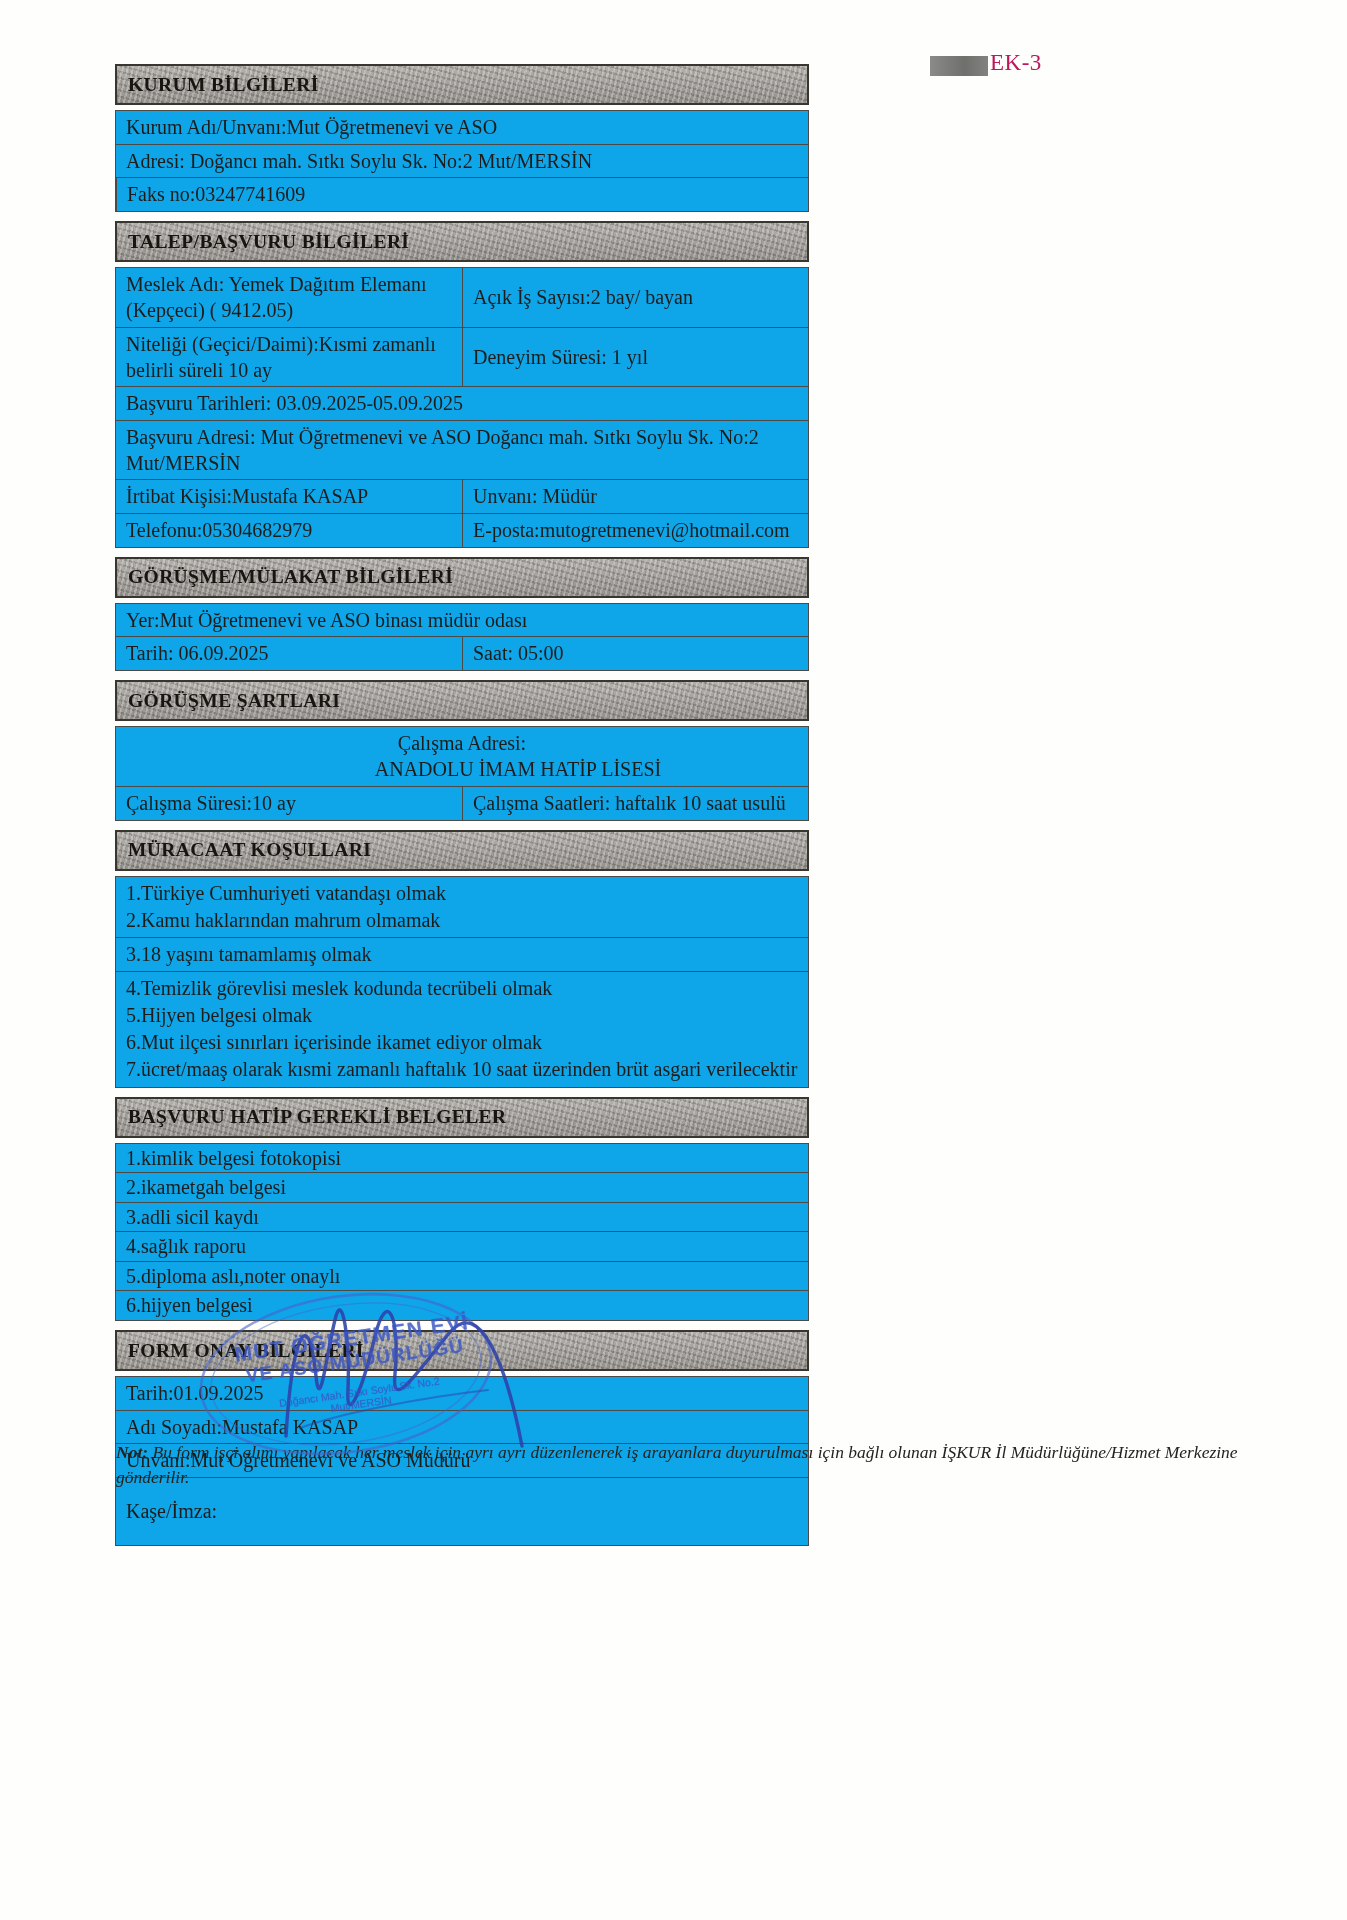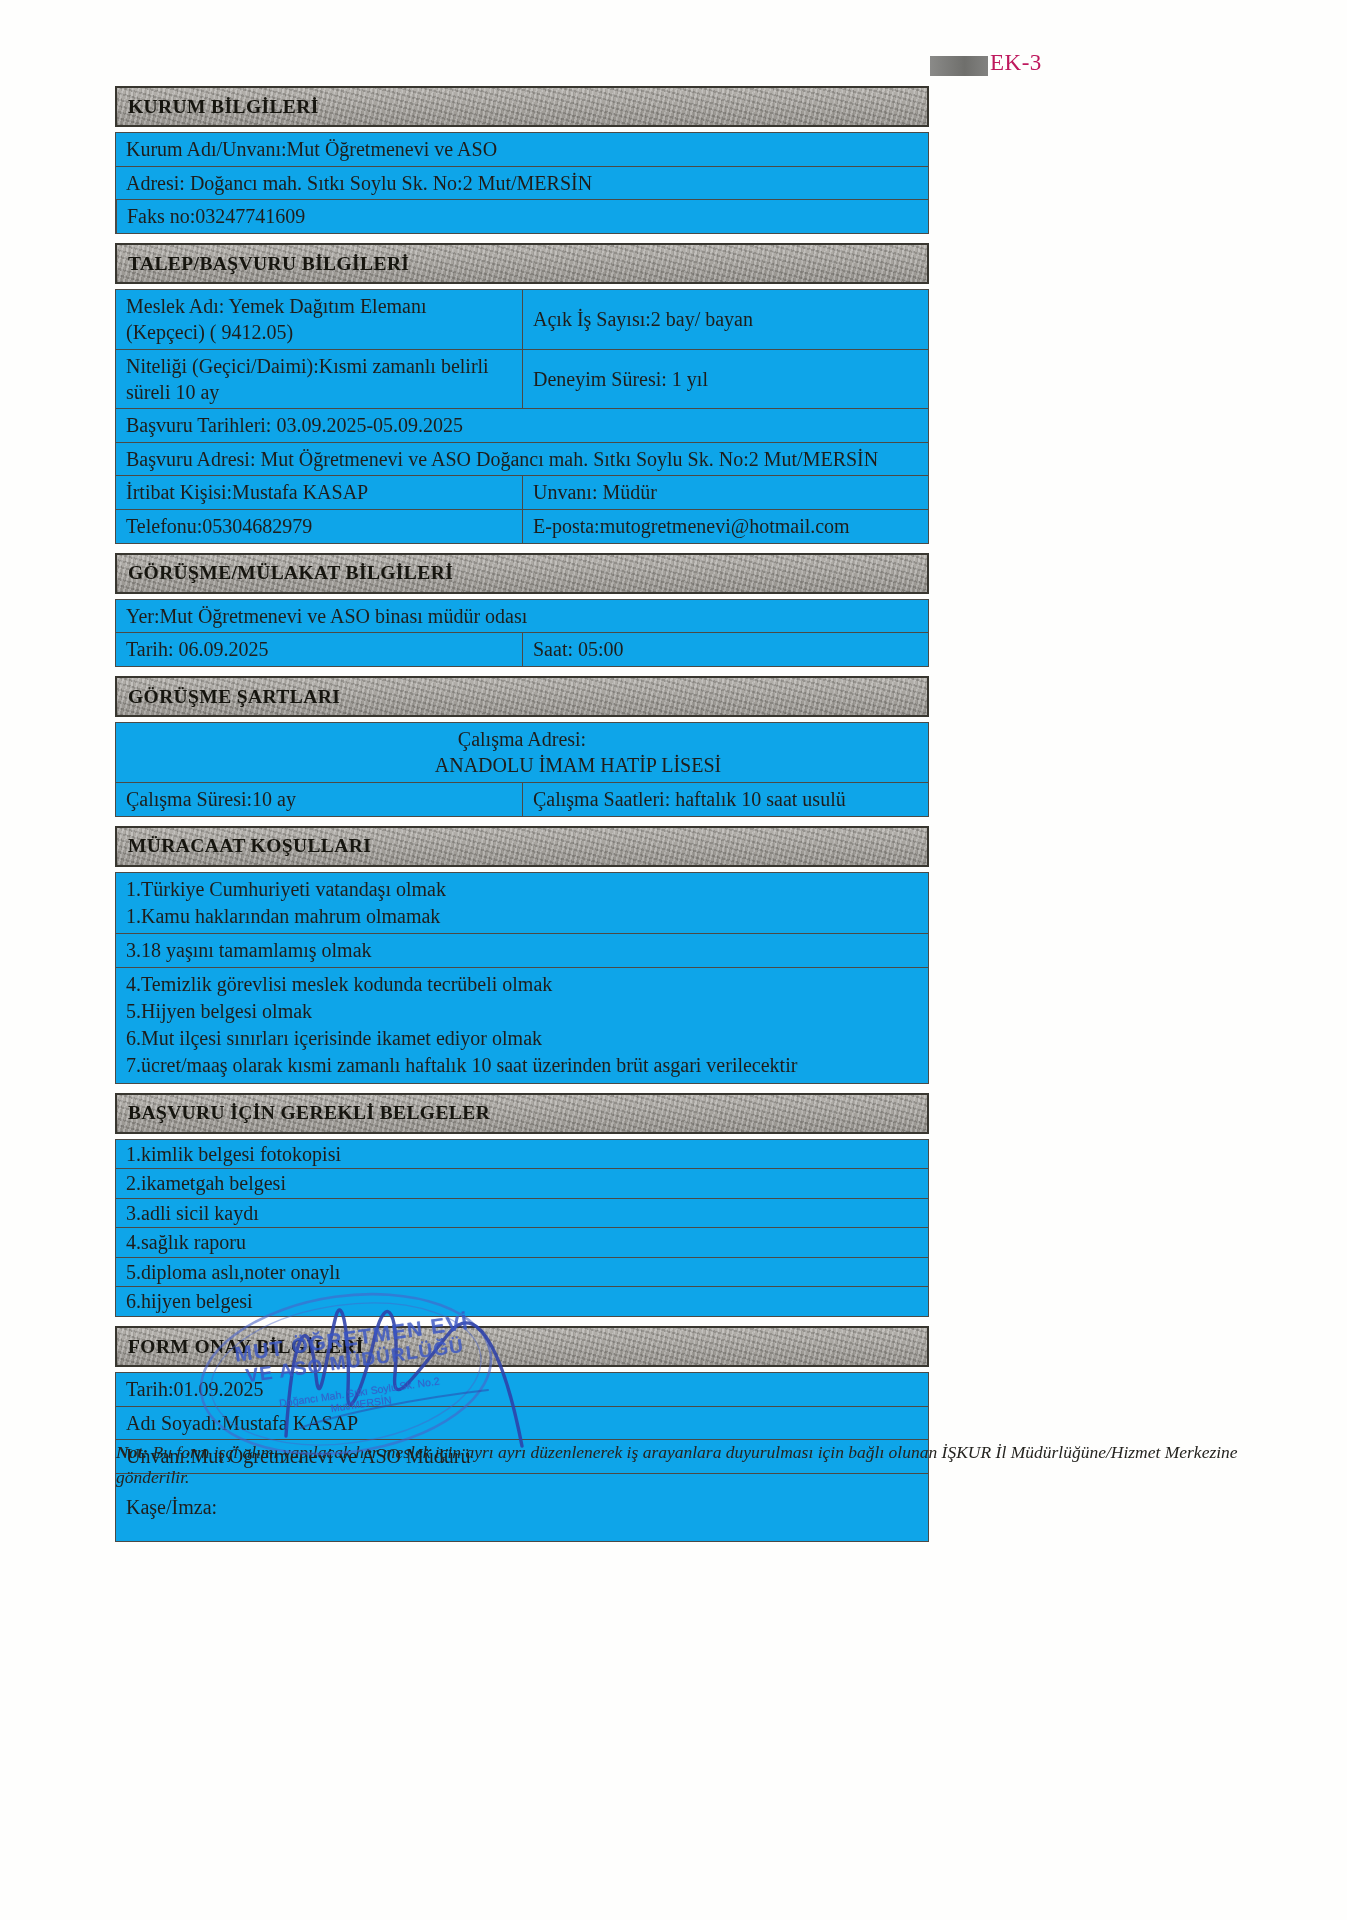--- a/index.html
+++ b/index.html
@@ -14,21 +14,21 @@
   }
   .ek-label{
     position:absolute;left:990px;top:50px;
     font-size:23px;letter-spacing:.5px;color:#be185d;
   }
   .scan-artifact{
     position:absolute;left:930px;top:56px;width:58px;height:20px;
     background:linear-gradient(90deg,#8a8a88,#6f6f6c 60%,#828280);
   }
   .form-table{
-    position:absolute;left:115px;top:64px;width:814px;margin-top:22px;
+    position:absolute;left:115px;top:64px;width:694px;
   }
   .sec-header{
     margin:9px 0 5px;
     border:2px solid #38362f;
     height:37px;
     display:flex;align-items:center;
     padding:0 11px;
     font-weight:700;font-size:19.5px;letter-spacing:.4px;color:#16150f;
     background-color:#a3a09b;
     background-image:
@@ -162,37 +162,37 @@
       <div class="cell l">Çalışma Süresi:10 ay</div>
       <div class="cell r">Çalışma Saatleri: haftalık 10 saat  usulü</div>
     </div>
 
     <div class="sec-header">
       <span>MÜRACAAT KOŞULLARI</span>
     </div>
     <div class="row">
       <div class="cell full">
         <div class="li">1.Türkiye Cumhuriyeti vatandaşı olmak</div>
-        <div class="li">1.Kamu haklarından mahrum olmamak</div>
+        <div class="li">2.Kamu haklarından mahrum olmamak</div>
       </div>
     </div>
     <div class="row">
       <div class="cell full">3.18 yaşını tamamlamış olmak</div>
     </div>
     <div class="row">
       <div class="cell full">
         <div class="li">4.Temizlik görevlisi meslek kodunda tecrübeli olmak</div>
         <div class="li">5.Hijyen belgesi olmak</div>
         <div class="li">6.Mut ilçesi sınırları içerisinde  ikamet ediyor olmak</div>
         <div class="li">7.ücret/maaş olarak kısmi zamanlı  haftalık 10 saat üzerinden brüt asgari verilecektir</div>
       </div>
     </div>
 
     <div class="sec-header">
-      <span>BAŞVURU İÇİN GEREKLİ BELGELER</span>
+      <span>BAŞVURU HATİP GEREKLİ BELGELER</span>
     </div>
     <div class="row belge-row">
       <div class="cell full">1.kimlik belgesi fotokopisi</div>
     </div>
     <div class="row belge-row">
       <div class="cell full">2.ikametgah belgesi</div>
     </div>
     <div class="row belge-row">
       <div class="cell full">3.adli sicil kaydı</div>
     </div>

